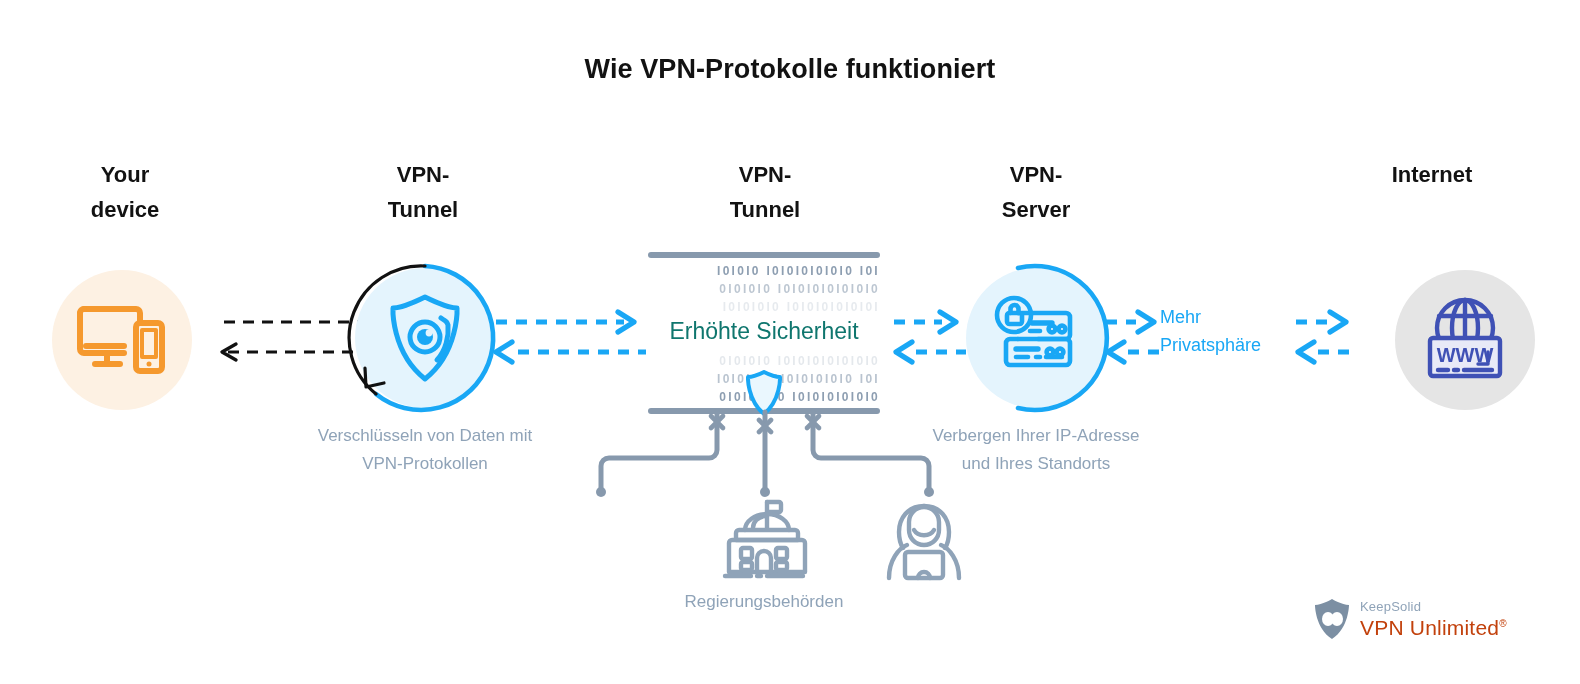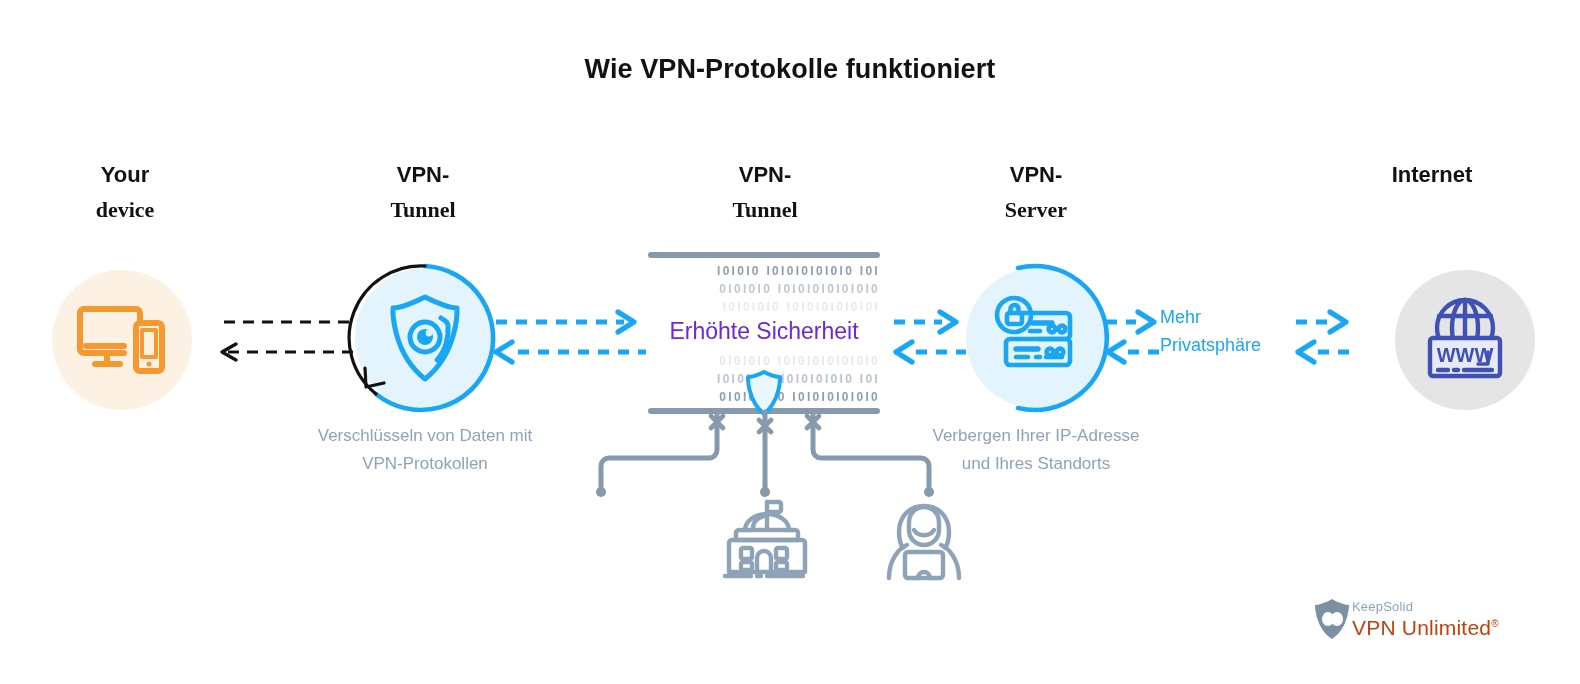--- a/index.html
+++ b/index.html
@@ -38,21 +38,21 @@
   
   .col-head {
     position: absolute;
     text-align: center;
     font-size: 22px;
     font-weight: bold;
     color: #121212;
     line-height: 35px;
     width: 220px;
   }
-  .col-head .l2 { display: block; font-family: Liberation Serif, serif; }
+  .col-head .l2 { display: block; }
 
   #head-device { left: 15px;   top: 157px; }
   #head-client { left: 313px;  top: 157px; }
   #head-tunnel { left: 655px;  top: 157px; }
   #head-server { left: 926px;  top: 157px; }
   #head-internet { left: 1322px; top: 157px; }
 
   
   .node-circle {
     position: absolute;
@@ -154,21 +154,21 @@
     font-weight: bold;
   }
 
   #tunnel-title {
     position: absolute;
     left: -10px;
     top: 66px;
     width: 252px;
     text-align: center;
     font-size: 23px;
-    color: #6d28d9;
+    color: #0f766e;
   }
 
   #tunnel-shield {
     position: absolute;
     left: 98px;
     top: 118px;
     width: 36px;
     height: 46px;
   }
 
@@ -199,21 +199,21 @@
   #threat-government  { left: 674px; top: 498px; }
   #threat-hacker      { left: 834px; top: 502px; }
 
   
   #brand {
     position: absolute;
     left: 1314px;
     top: 598px;
     display: flex;
     align-items: center;
-    gap: 2px;
+    gap: 10px;
   }
   #brand-text { display: flex; flex-direction: column; line-height: 1; }
   #brand-name-top {
     font-size: 13px;
     color: #8fa3b8;
     letter-spacing: 0.2px;
     margin-bottom: 4px;
   }
   #brand-name-main {
     font-size: 21px;
@@ -433,20 +433,21 @@
         <path d="M22 32 H78 a3 3 0 0 1 3 3 V42 H19 V35 a3 3 0 0 1 3 -3 Z"></path>
         <path d="M15 42 H85 a3 3 0 0 1 3 3 V74 H12 V45 a3 3 0 0 1 3 -3 Z"></path>
         <path d="M8 78 H34 M40 78 h4 M50 78 H86"></path>
         <path d="M40 74 V60 a7 7 0 0 1 14 0 V74"></path>
         <rect x="24" y="50" width="11" height="11" rx="2"></rect>
         <rect x="24" y="64" width="11" height="8" rx="2"></rect>
         <rect x="59" y="50" width="11" height="11" rx="2"></rect>
         <rect x="59" y="64" width="11" height="8" rx="2"></rect>
       </g>
     </svg>
+    <span class="threat-label">Regierungsbehörden</span>
   </div>
 
   <div class="threat" id="threat-hacker">
     <svg class="threat-icon" width="78" height="80" viewBox="0 0 78 80">
       <g fill="none" stroke="#8fa3b8" stroke-width="4.4" stroke-linecap="round" stroke-linejoin="round">
         <path d="M39 4 C55 4 64 16 64 30 C64 40 60 46 60 46"></path>
         <path d="M39 4 C23 4 14 16 14 30 C14 40 18 46 18 46"></path>
         <path d="M24 20 a15 15 0 0 1 30 0 v8 a15 15 0 0 1 -30 0 Z"></path>
         <path d="M29 28 a11 9 0 0 0 20 0"></path>
         <path d="M4 76 C4 58 14 46 22 43"></path>

